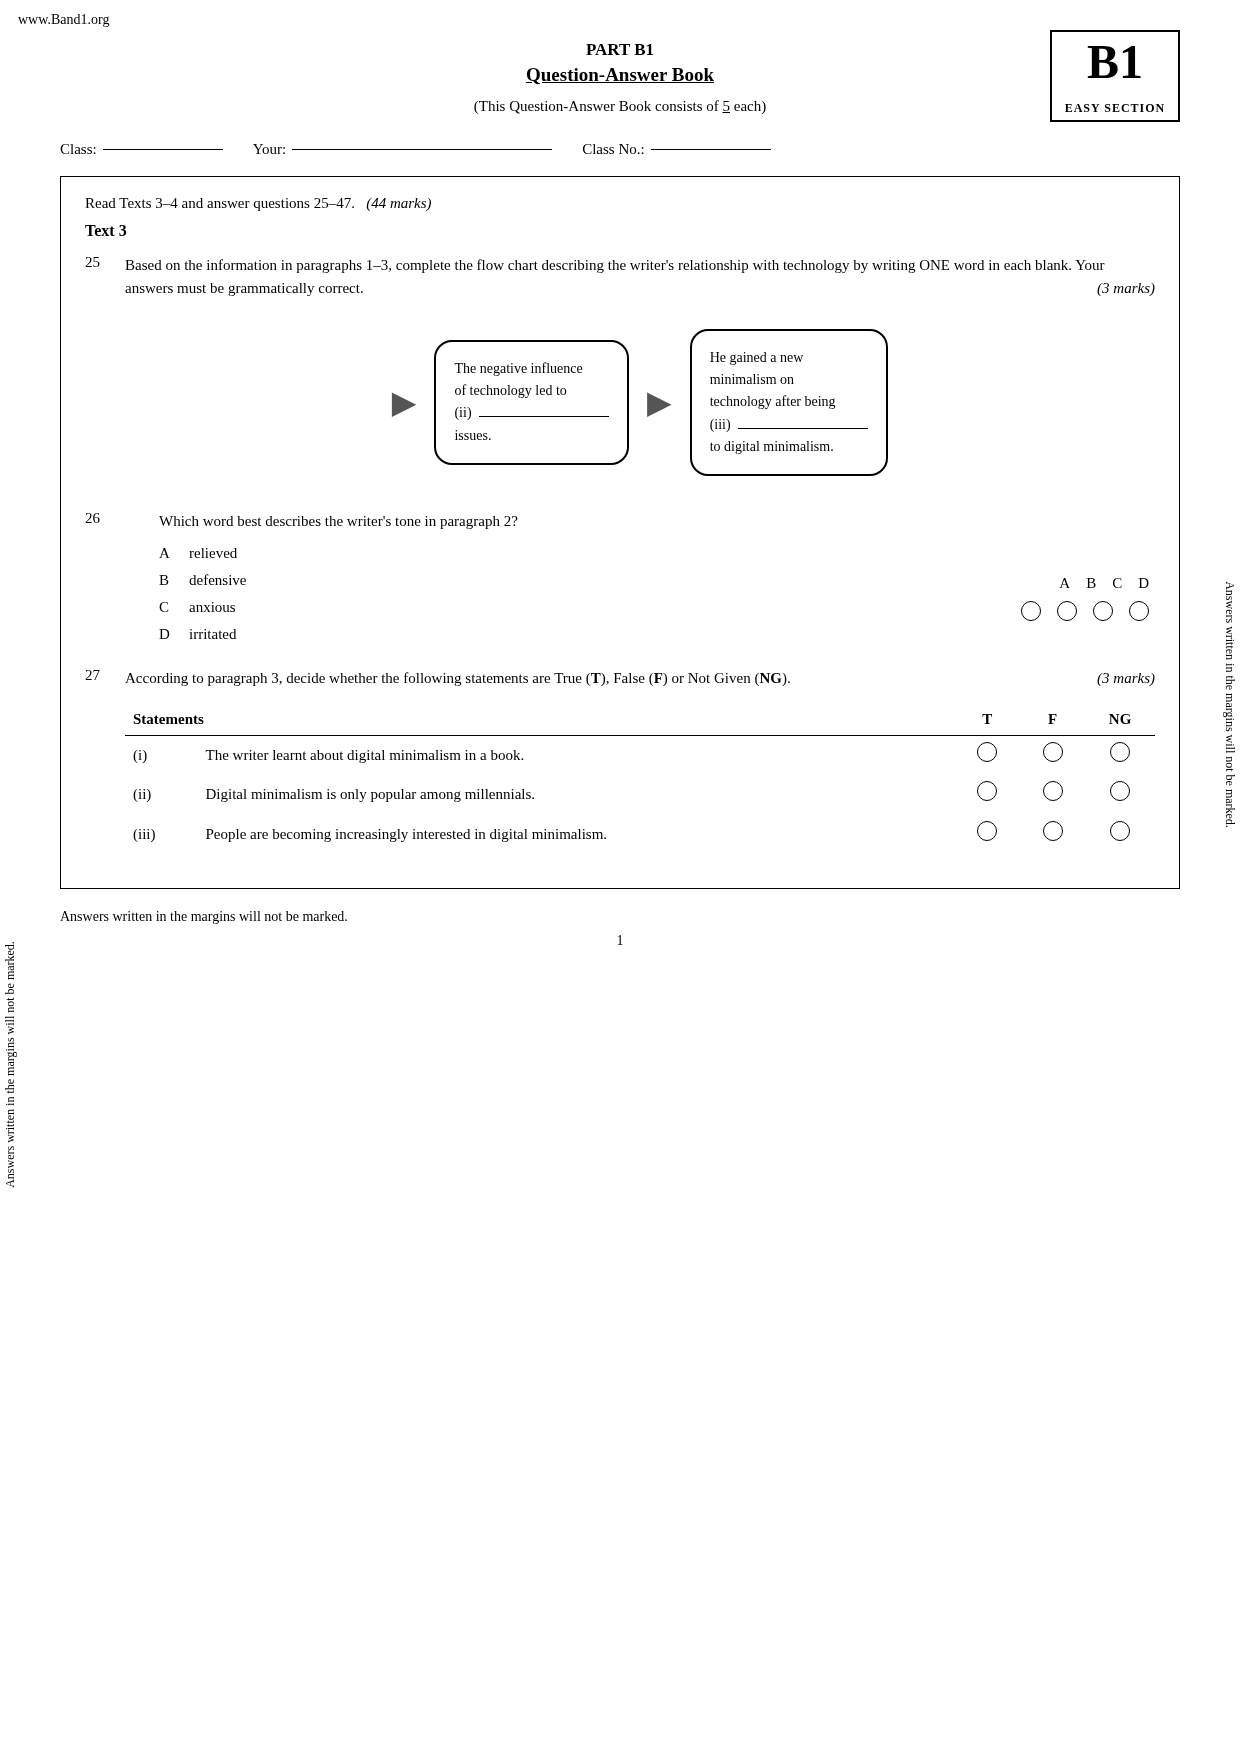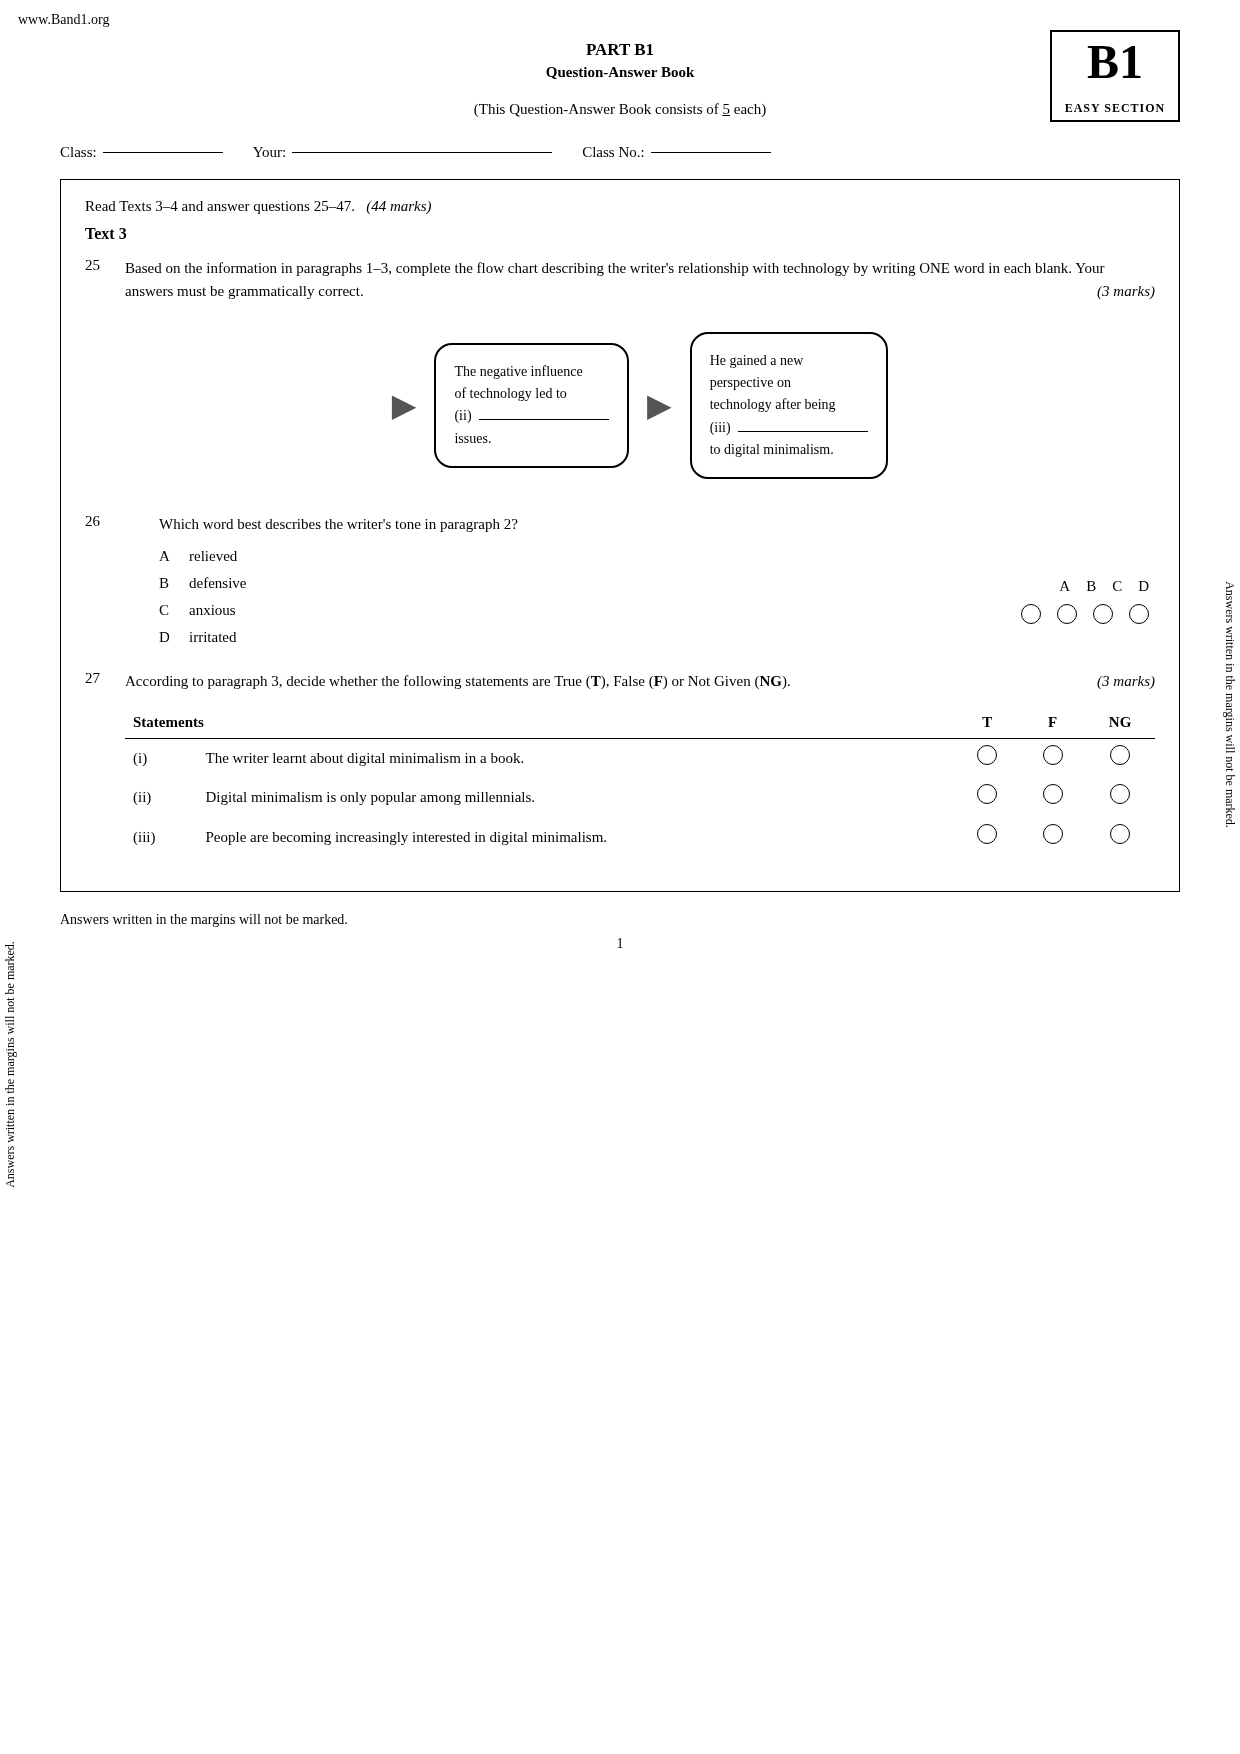--- a/index.html
+++ b/index.html
@@ -24,22 +24,23 @@
       padding-bottom: 10px;
       position: relative;
     }
     .part-title {
       font-weight: bold;
       font-size: 17px;
       margin-bottom: 4px;
     }
     .book-title {
       font-weight: bold;
-      font-size: 15px;
-      margin-bottom: 20px;
+      font-size: 19px;
+      text-decoration: underline;
+      margin-bottom: 12px;
     }
     .subtitle {
       font-size: 15px;
       margin-bottom: 6px;
     }
     .subtitle u { text-decoration: underline; }
     .b1-box {
       position: absolute;
       top: 30px;
       right: 60px;
@@ -296,21 +297,21 @@
           <span>of technology led to</span><br>
           <span>(ii)</span>
           <span class="blank-line"></span><br>
           <span>issues.</span>
         </div>
 
         <div class="flow-arrow">▶</div>
 
         <div class="flow-box">
           <span>He gained a new</span><br>
-          <span>perspective on</span><br>
+          <span>minimalism on</span><br>
           <span>technology after being</span><br>
           <span>(iii)</span>
           <span class="blank-line"></span><br>
           <span>to digital minimalism.</span>
         </div>
       </div>
     </div>
   </div>
 
   <div class="question-row" style="margin-top:10px;gap:46px;">

